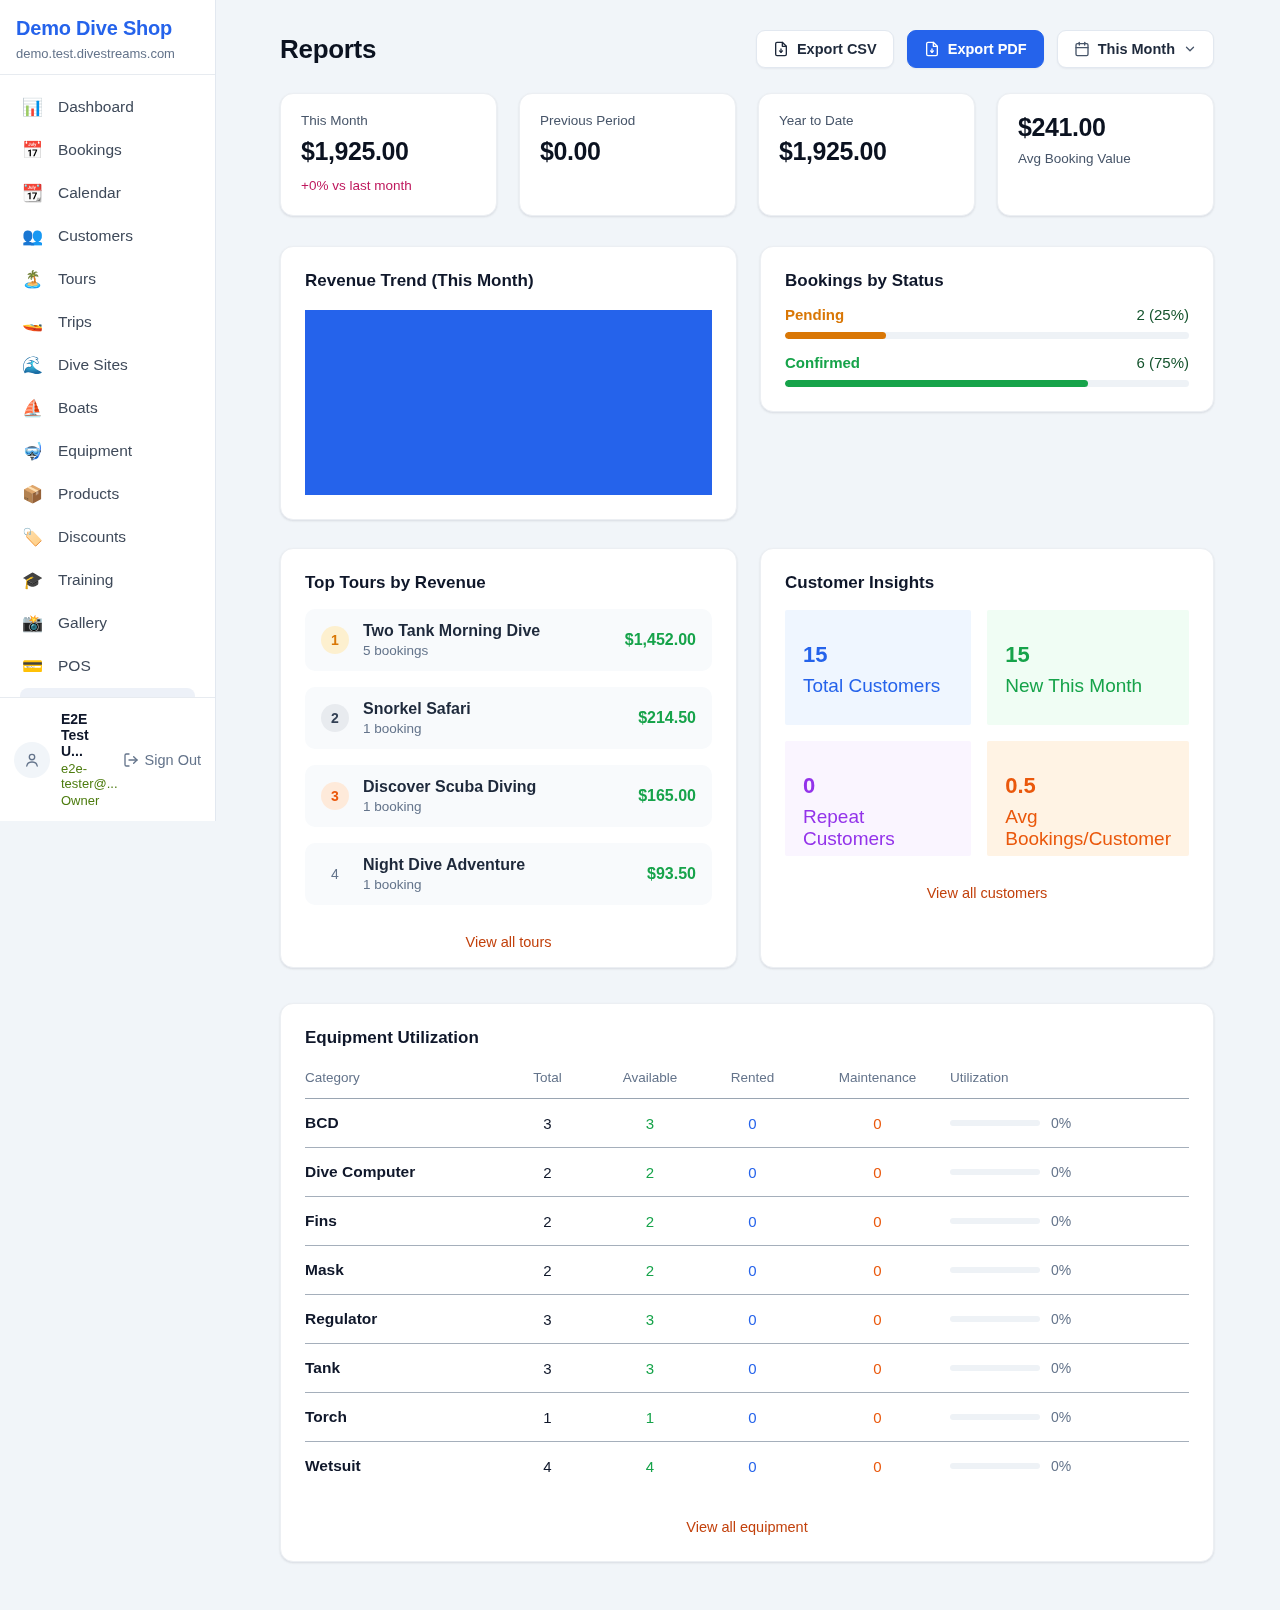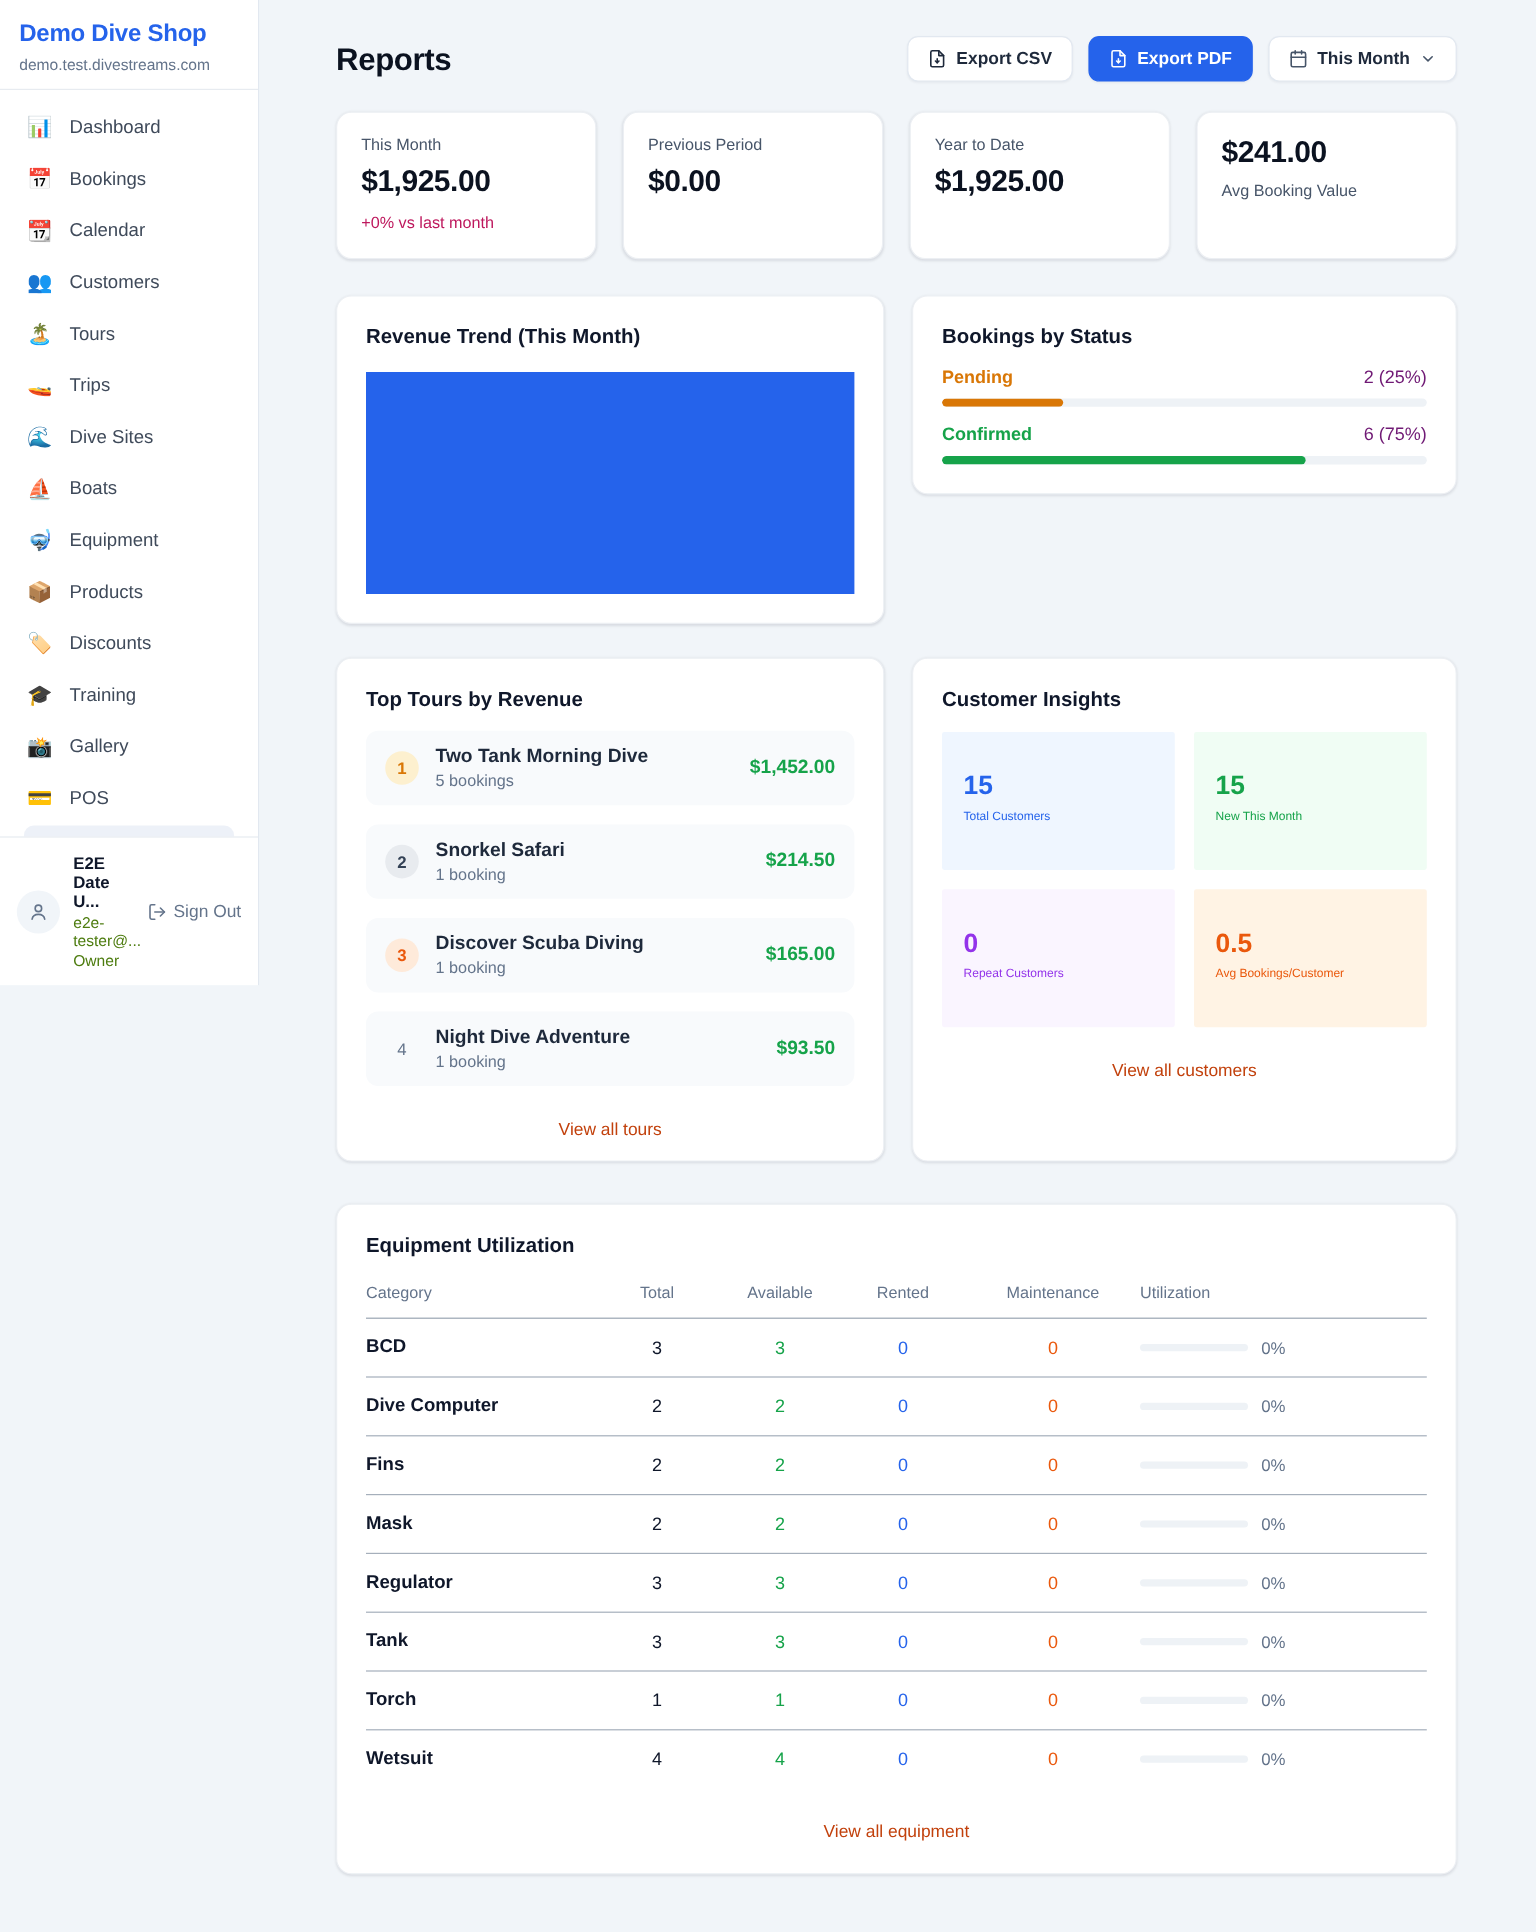--- a/index.html
+++ b/index.html
@@ -70,21 +70,21 @@
   
   .row2 { display:flex; gap:23px; align-items:flex-start; margin-bottom:28px; }
   .revenue-card { width:457px; padding:24px; }
   .revenue-chart { margin-top:19px; height:185px; background:#2563eb; }
   .status-card { width:454px; padding:24px; }
   .status-row { margin-top:15px; }
   .status-line { display:flex; justify-content:space-between; align-items:baseline; }
   .status-label { font-size:15px; font-weight:600; }
   .status-label.pending { color:#d97706; }
   .status-label.confirmed { color:#16a34a; }
-  .status-value { font-size:15px; color:#701a75; }
+  .status-value { font-size:15px; color:#14532d; }
   .track { height:7px; background:#eef2f6; border-radius:4px; margin-top:9px; overflow:hidden; }
   .fill { height:100%; border-radius:4px; }
   .fill.pending { background:#d97706; }
   .fill.confirmed { background:#16a34a; }
   
   .row3 { display:flex; gap:23px; margin-bottom:35px; }
   .tours-card { width:457px; height:420px; padding:24px; }
   .tour-item {
     display:flex; align-items:center; gap:14px;
     background:#f8fafc; border-radius:10px; padding:10px 16px;
@@ -100,21 +100,21 @@
   .rank.r3 { background:#feeada; color:#ea580c; }
   .rank.r4 { background:transparent; color:#64748b; font-weight:500; }
   .tour-name { font-size:16px; font-weight:600; color:#1e293b; }
   .tour-sub { font-size:13.5px; color:#64748b; margin-top:3px; }
   .tour-price { margin-left:auto; font-size:16px; font-weight:700; color:#16a34a; }
   .view-link { display:block; text-align:center; color:#c2410c; font-size:14.5px; margin-top:29px; cursor:pointer; text-decoration:none; }
   .insights-card { width:454px; height:420px; padding:24px; }
   .insight-grid { display:grid; grid-template-columns:1fr 1fr; gap:16px; margin-top:17px; }
   .insight-box { border-radius:2px; padding:32px 18px; height:115px; }
   .insight-value { font-size:22px; font-weight:800; }
-  .insight-label { font-size:10px; margin-top:7px; }
+  .insight-label { font-size:19px; margin-top:7px; }
   .insight-box.c-blue { background:#eff6ff; color:#2563eb; }
   .insight-box.c-green { background:#f0fdf4; color:#16a34a; }
   .insight-box.c-purple { background:#faf5ff; color:#9333ea; }
   .insight-box.c-orange { background:#fff3e4; color:#ea580c; }
   
   .equip-card { width:934px; padding:24px 24px 26px; }
   table.equip { width:100%; border-collapse:collapse; margin-top:14px; }
   .equip th {
     font-size:13.5px; font-weight:500; color:#64748b;
     text-align:center; padding:8px 0 13px; border-bottom:1px solid #9aa5b2;
@@ -203,21 +203,21 @@
     <div class="nav-partial"></div>
   </nav>
   <div class="user-box">
     <div class="avatar">
       <svg width="18" height="18" viewBox="0 0 24 24" fill="none" stroke="currentColor" stroke-width="1.8" stroke-linecap="round" stroke-linejoin="round">
           <circle cx="12" cy="8" r="3.6"></circle>
           <path d="M5 20c.6-3.6 3.6-5.4 7-5.4s6.4 1.8 7 5.4"></path>
         </svg>
     </div>
     <div class="user-info">
-      <div class="user-name">E2E Date U...</div>
+      <div class="user-name">E2E Test U...</div>
       <div class="user-email">e2e-tester@...</div>
       <div class="user-role">Owner</div>
     </div>
     <div class="signout">
       <svg width="16" height="16" viewBox="0 0 24 24" fill="none" stroke="currentColor" stroke-width="2" stroke-linecap="round" stroke-linejoin="round">
           <path d="M9 21H5a2 2 0 0 1-2-2V5a2 2 0 0 1 2-2h4"></path>
           <polyline points="16 17 21 12 16 7"></polyline>
           <line x1="21" y1="12" x2="9" y2="12"></line>
         </svg>
       <span>Sign Out</span>

